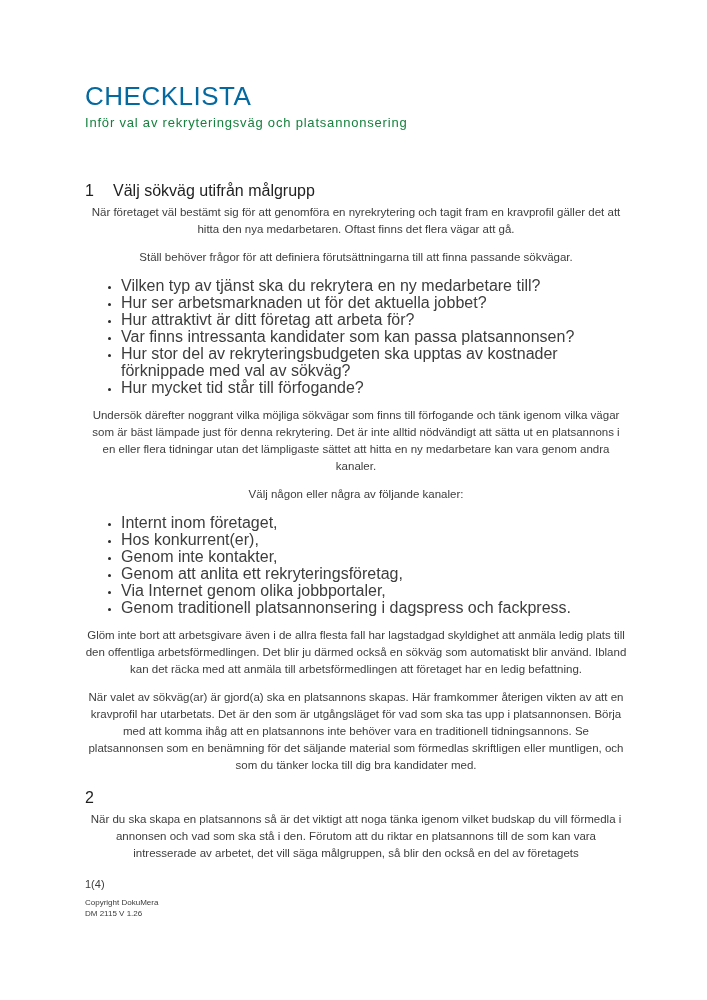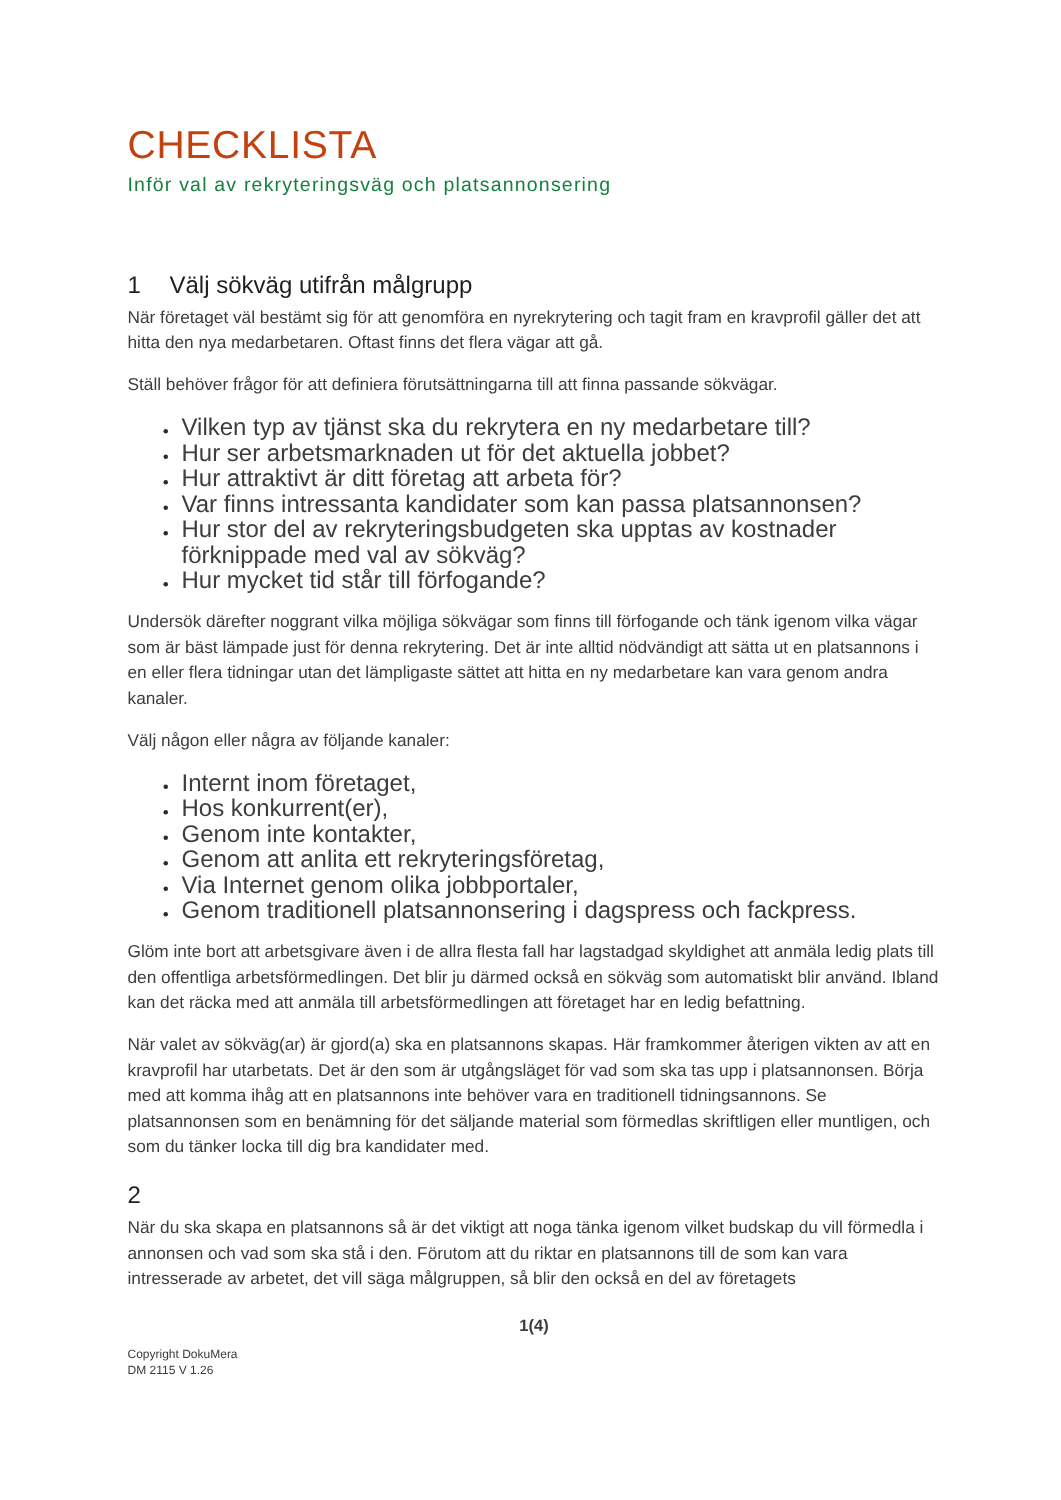--- a/index.html
+++ b/index.html
@@ -14,21 +14,21 @@
     font-family: "Liberation Sans", sans-serif;
     color: #3d3d3d;
     overflow: hidden;
   }
   .doc-title {
     margin: 0;
     font-size: 26px;
     line-height: 32px;
     font-weight: 400;
     letter-spacing: 0.5px;
-    color: #c2410c;
+    color: #0369a1;
   }
   .doc-subtitle {
     margin: 2px 0 0 0;
     font-size: 13px;
     line-height: 18px;
     letter-spacing: 0.8px;
     color: #15803d;
   }
   .section-heading {
     display: flex;
@@ -38,39 +38,38 @@
     font-weight: 400;
     color: #1f1f1f;
   }
   .section-heading.second { margin-top: 14px; }
   .sec-num { flex: 0 0 28px; width: 28px; }
   .body-para {
     margin: 0 0 11px 0;
     font-size: 11.5px;
     line-height: 17px;
     color: #3d3d3d;
+    text-align: center;
   }
   .doc-list {
     margin: 4px 0 11px 0;
     padding: 0 0 0 36px;
     list-style: disc;
   }
   .doc-list li {
     font-size: 16px;
     line-height: 17px;
     color: #3d3d3d;
   }
   .doc-list li::marker { color: #2b2b2b; font-size: 10px; }
   .page-number {
     margin-top: 16px;
-    text-align: center;
     font-size: 11px;
     line-height: 13px;
     color: #3d3d3d;
-    font-weight: bold;
   }
   .copyright-block {
     margin-top: 7px;
     font-size: 8px;
     line-height: 10.5px;
     color: #3a3a3a;
   }
 </style>
 </head>
 <body>

